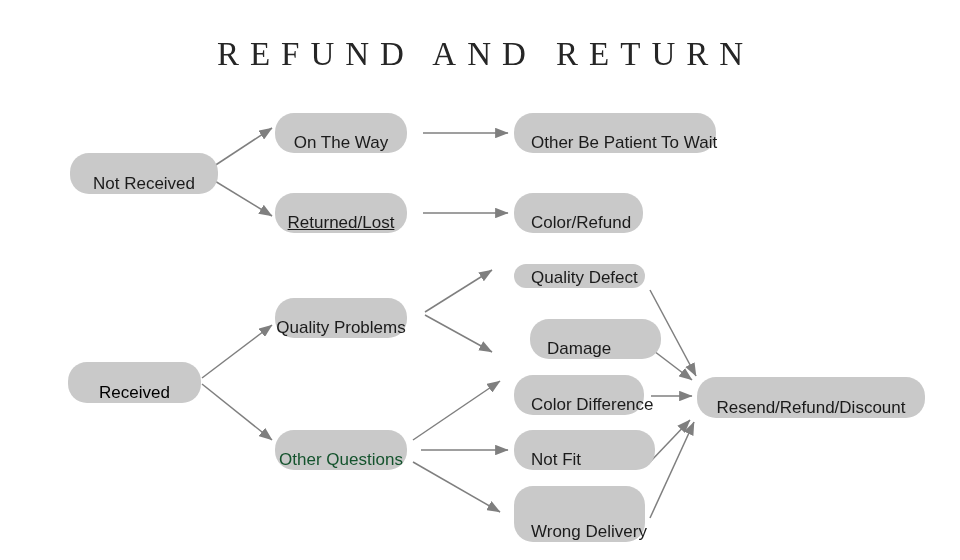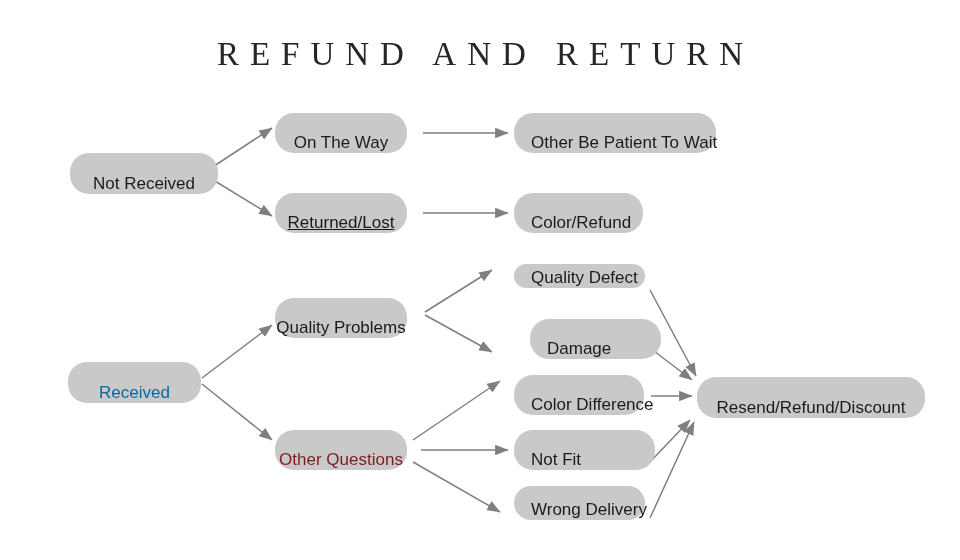--- a/index.html
+++ b/index.html
@@ -103,42 +103,42 @@
       </div>
       <div class="node center" style="left: 275px; top: 193px; width: 132px; height: 40px; background: rgb(201, 201, 201); color: rgb(27, 27, 27); text-decoration: underline;">
         <span>Returned/Lost</span>
       </div>
       <div class="node" style="left: 514px; top: 113px; width: 202px; height: 40px; background: rgb(201, 201, 201); color: rgb(27, 27, 27);">
         <span>Other Be Patient To Wait</span>
       </div>
       <div class="node" style="left: 514px; top: 193px; width: 129px; height: 40px; background: rgb(201, 201, 201); color: rgb(27, 27, 27);">
         <span>Color/Refund</span>
       </div>
-      <div class="node center" style="left: 68px; top: 362px; width: 133px; height: 41px; background: rgb(201, 201, 201); color: #0369a1;">
+      <div class="node center" style="left: 68px; top: 362px; width: 133px; height: 41px; background: rgb(201, 201, 201); color: #000000;">
         <span>Received</span>
       </div>
       <div class="node center" style="left: 275px; top: 292px; width: 132px; height: 40px; background: rgb(201, 201, 201); color: rgb(27, 27, 27); margin-top: 6px;">
         <span>Quality Problems</span>
       </div>
-      <div class="node center" style="left: 275px; top: 430px; width: 132px; height: 40px; background: rgb(201, 201, 201); color: #7f1d1d;">
+      <div class="node center" style="left: 275px; top: 430px; width: 132px; height: 40px; background: rgb(201, 201, 201); color: #14532d;">
         <span>Other Questions</span>
       </div>
       <div class="node" style="left: 514px; top: 264px; width: 131px; height: 24px; background: rgb(201, 201, 201); color: rgb(27, 27, 27);">
         <span>Quality Defect</span>
       </div>
       <div class="node" style="left: 514px; top: 319px; width: 131px; height: 40px; background: rgb(201, 201, 201); color: rgb(27, 27, 27); margin-left: 16px;">
         <span>Damage</span>
       </div>
       <div class="node" style="left: 514px; top: 375px; width: 130px; height: 40px; background: rgb(201, 201, 201); color: rgb(27, 27, 27);">
         <span>Color Difference</span>
       </div>
       <div class="node" style="left: 514px; top: 430px; width: 141px; height: 40px; background: rgb(201, 201, 201); color: rgb(27, 27, 27);">
         <span>Not Fit</span>
       </div>
-      <div class="node" style="left: 514px; top: 486px; width: 131px; height: 34px; background: rgb(201, 201, 201); color: rgb(27, 27, 27);">
+      <div class="node" style="left: 514px; top: 486px; width: 131px; height: 56px; background: rgb(201, 201, 201); color: rgb(27, 27, 27);">
         <span>Wrong Delivery</span>
       </div>
       <div class="node center" style="left: 697px; top: 377px; width: 228px; height: 41px; background: rgb(201, 201, 201); color: rgb(27, 27, 27);">
         <span>Resend/Refund/Discount</span>
       </div>
     </div>
 
 </div>
 
 </body></html>

